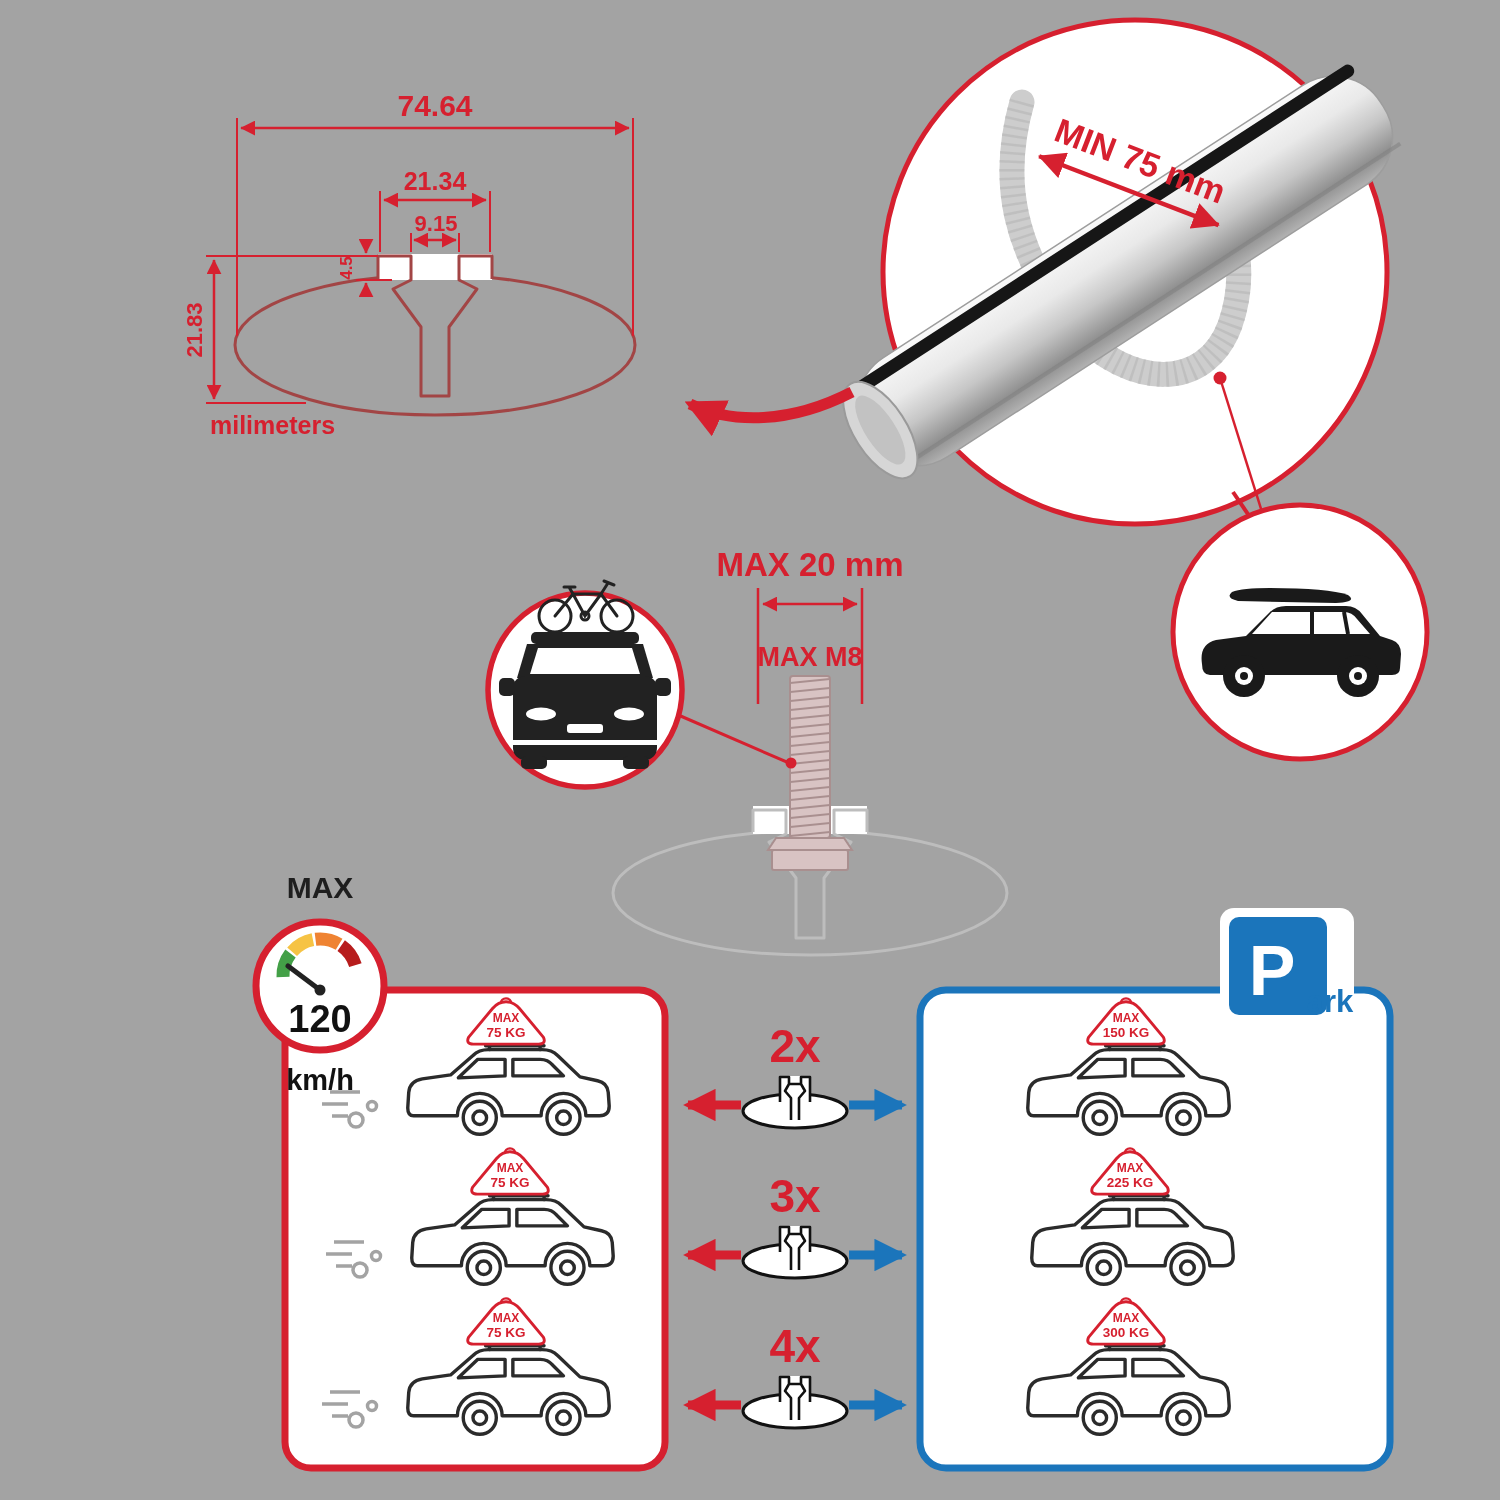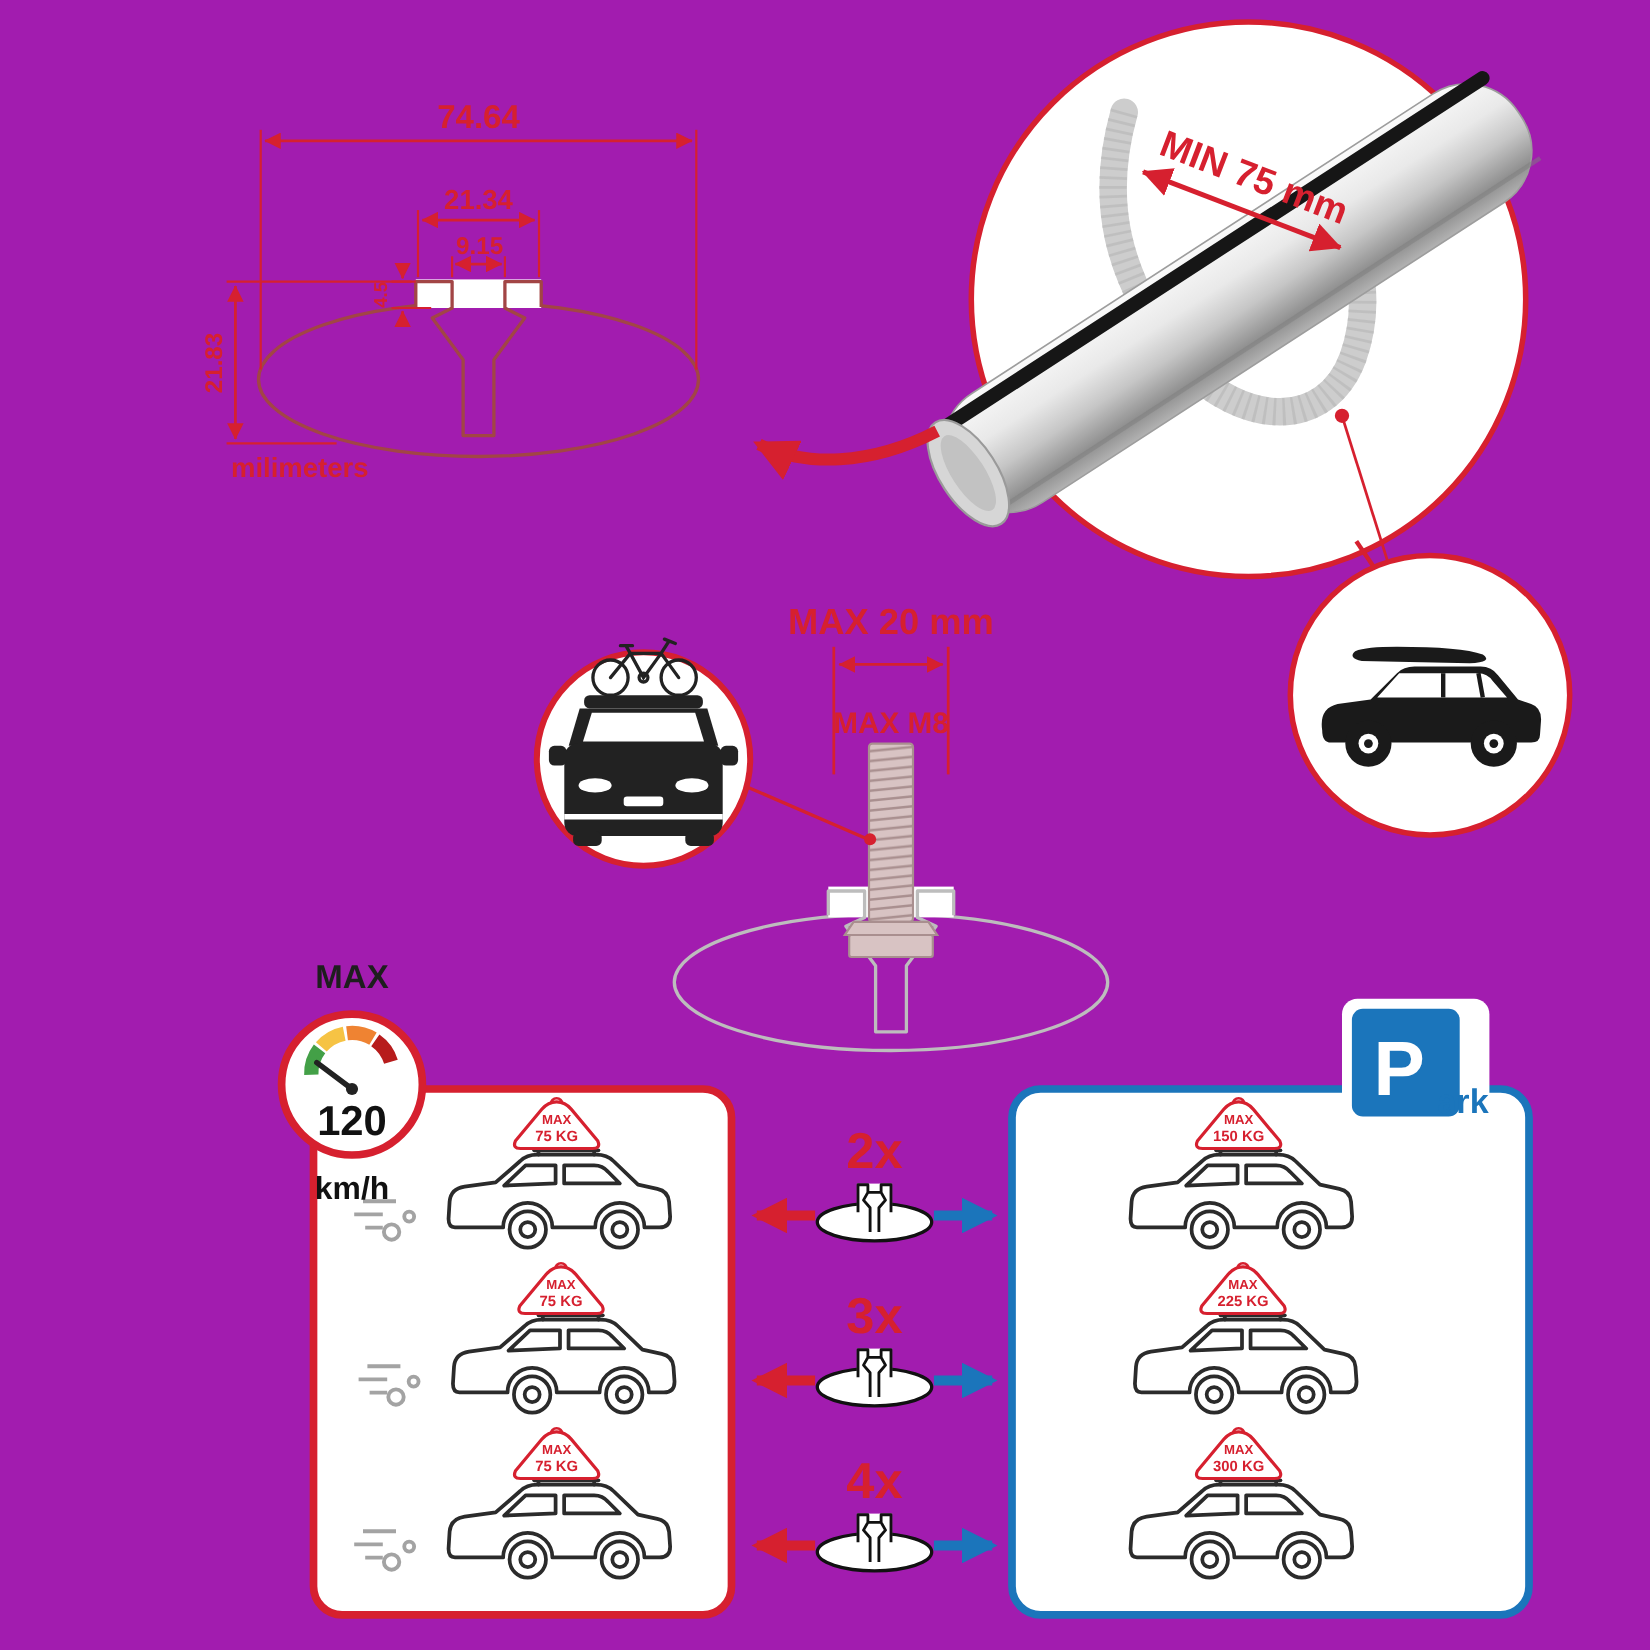--- a/index.html
+++ b/index.html
@@ -1,16 +1,16 @@
 <!DOCTYPE html>
 <html><head>
 <meta charset="utf-8">
 <style>
   html,body{margin:0;padding:0;background:#ffffff}
-  .stage{width:1500px;height:1500px;background:#a21caf;position:relative;overflow:hidden}
+  .stage{width:1500px;height:1500px;background:#a3a3a3;position:relative;overflow:hidden}
   svg{display:block}
   text{font-family:"Liberation Sans",sans-serif}
   .dimtxt{fill:#d6202f;font-weight:bold}
   .dim{stroke:#d6202f;stroke-width:2.5;fill:none}
   .ext{stroke:#d6202f;stroke-width:2;fill:none}
   .profile{stroke:#a24545;stroke-width:3;fill:none;stroke-linejoin:round}
   .ghost{stroke:#bdbdbd;stroke-width:3;fill:none;stroke-linejoin:round}
   .carline{fill:#ffffff;stroke:#2b2b2b;stroke-width:3.5;stroke-linejoin:round;stroke-linecap:round}
 </style>
 </head>

